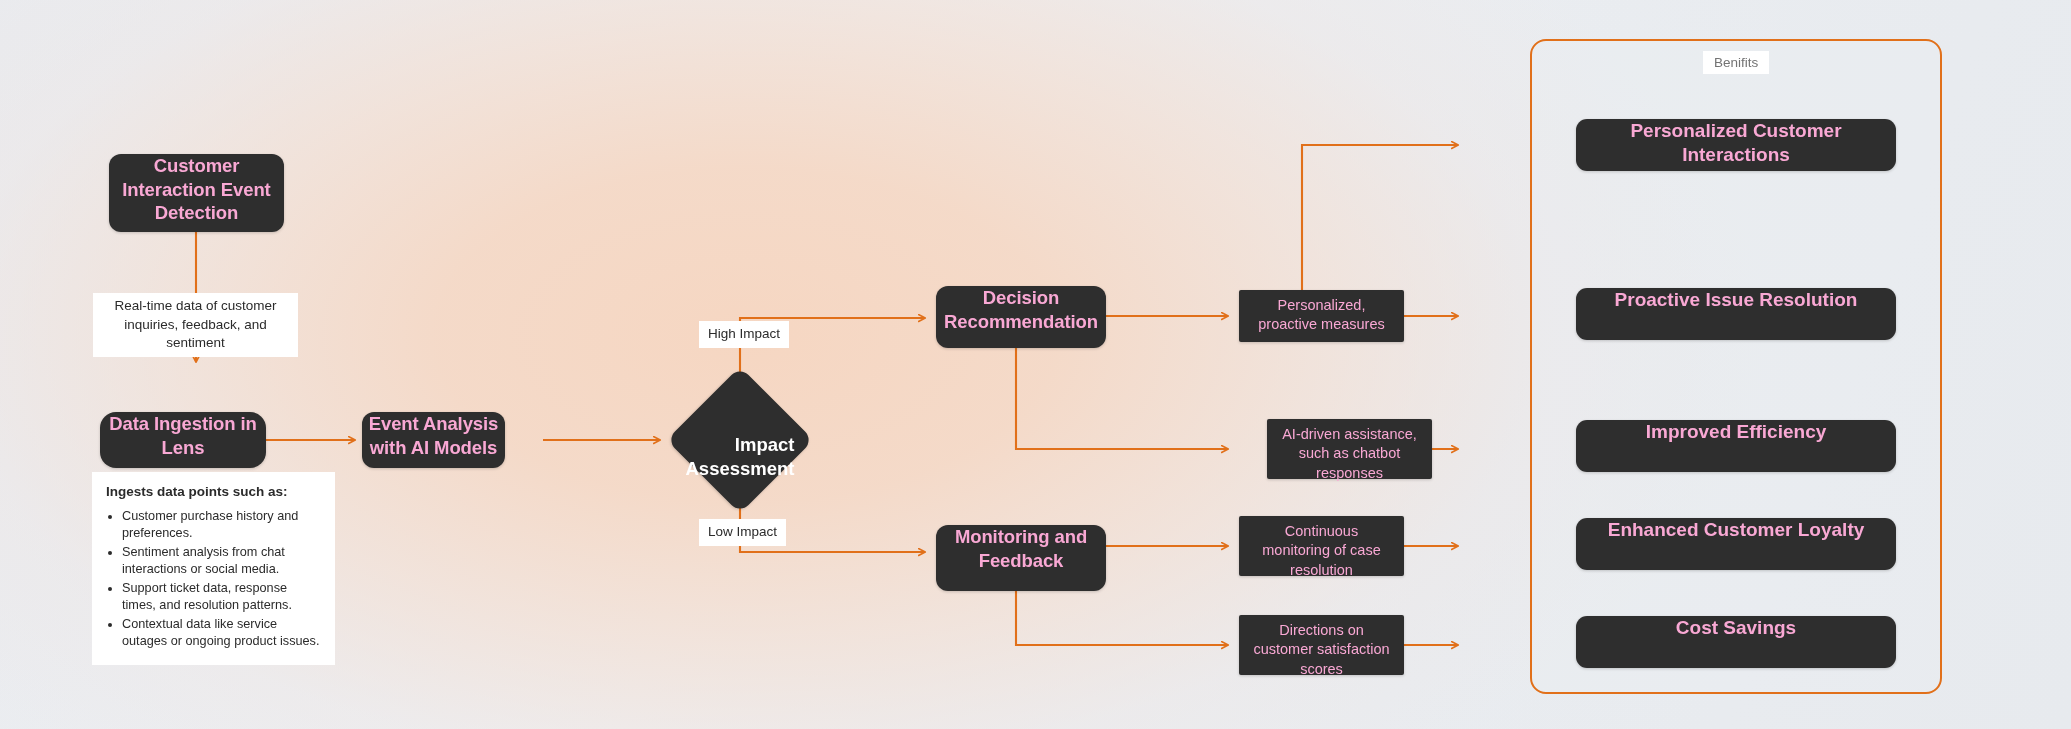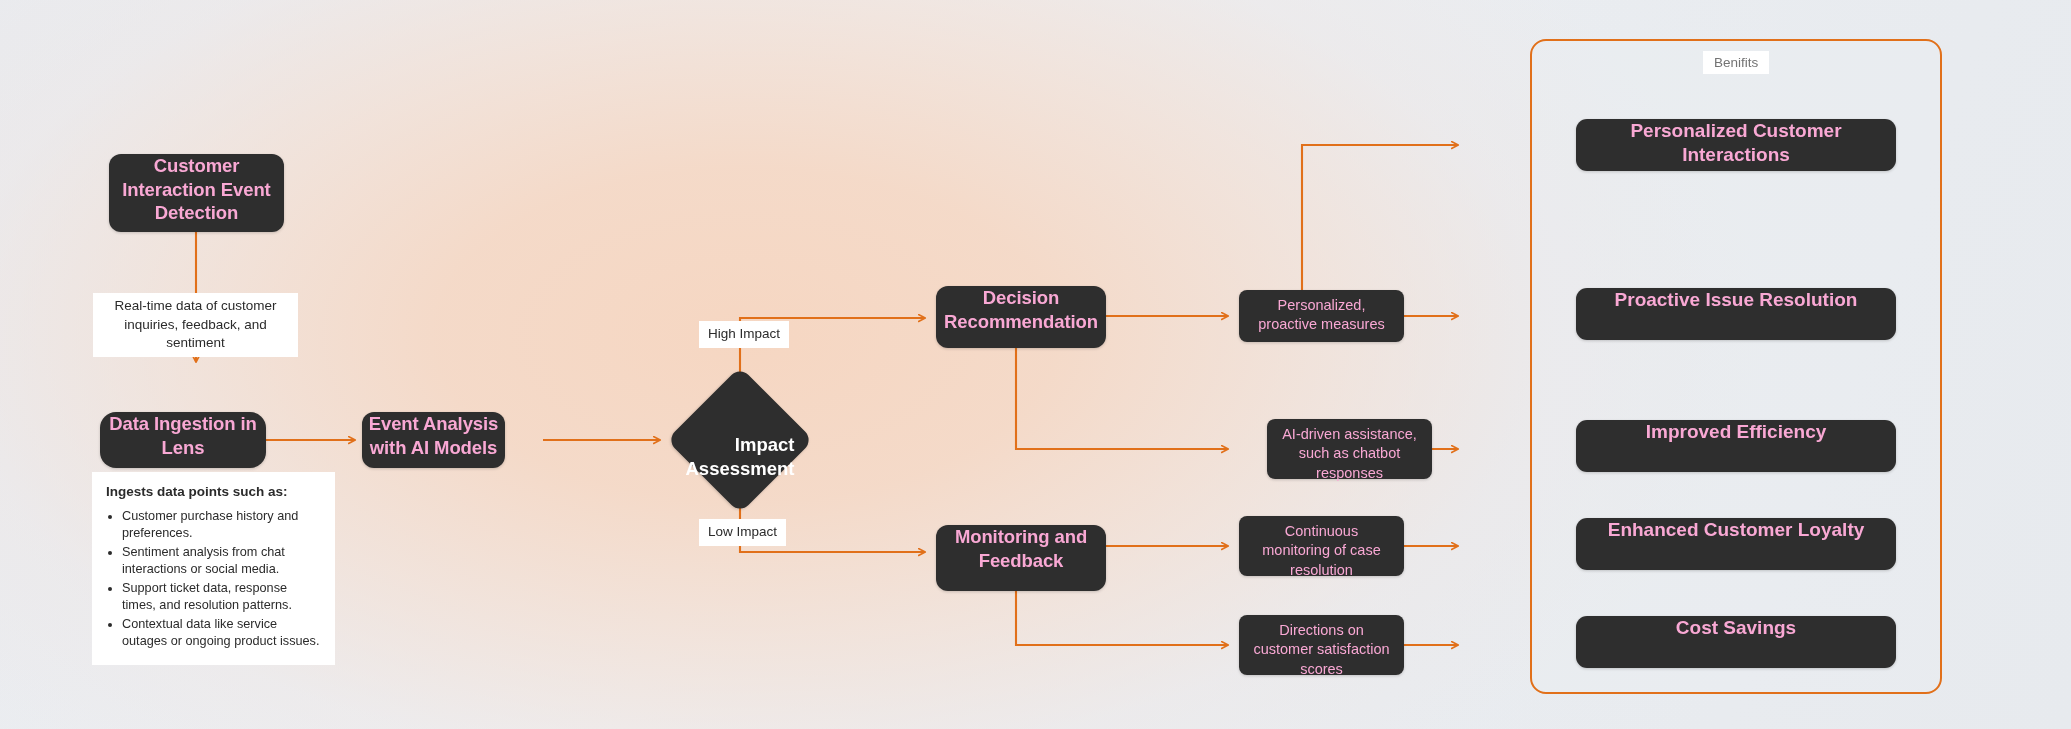--- a/index.html
+++ b/index.html
@@ -53,21 +53,21 @@
     box-shadow: 0 1px 3px rgba(0,0,0,0.18);
   }
   .node.primary {
     font-size: 18.5px;
     font-weight: bold;
     letter-spacing: -0.1px;
   }
   .node.small {
     font-size: 14.5px;
     font-weight: normal;
-    border-radius: 8px;
+    border-radius: 2px;
     padding: 6px 10px;
     line-height: 1.34;
   }
   .node.benefit {
     font-size: 19px;
     font-weight: bold;
     border-radius: 11px;
   }
 
   

